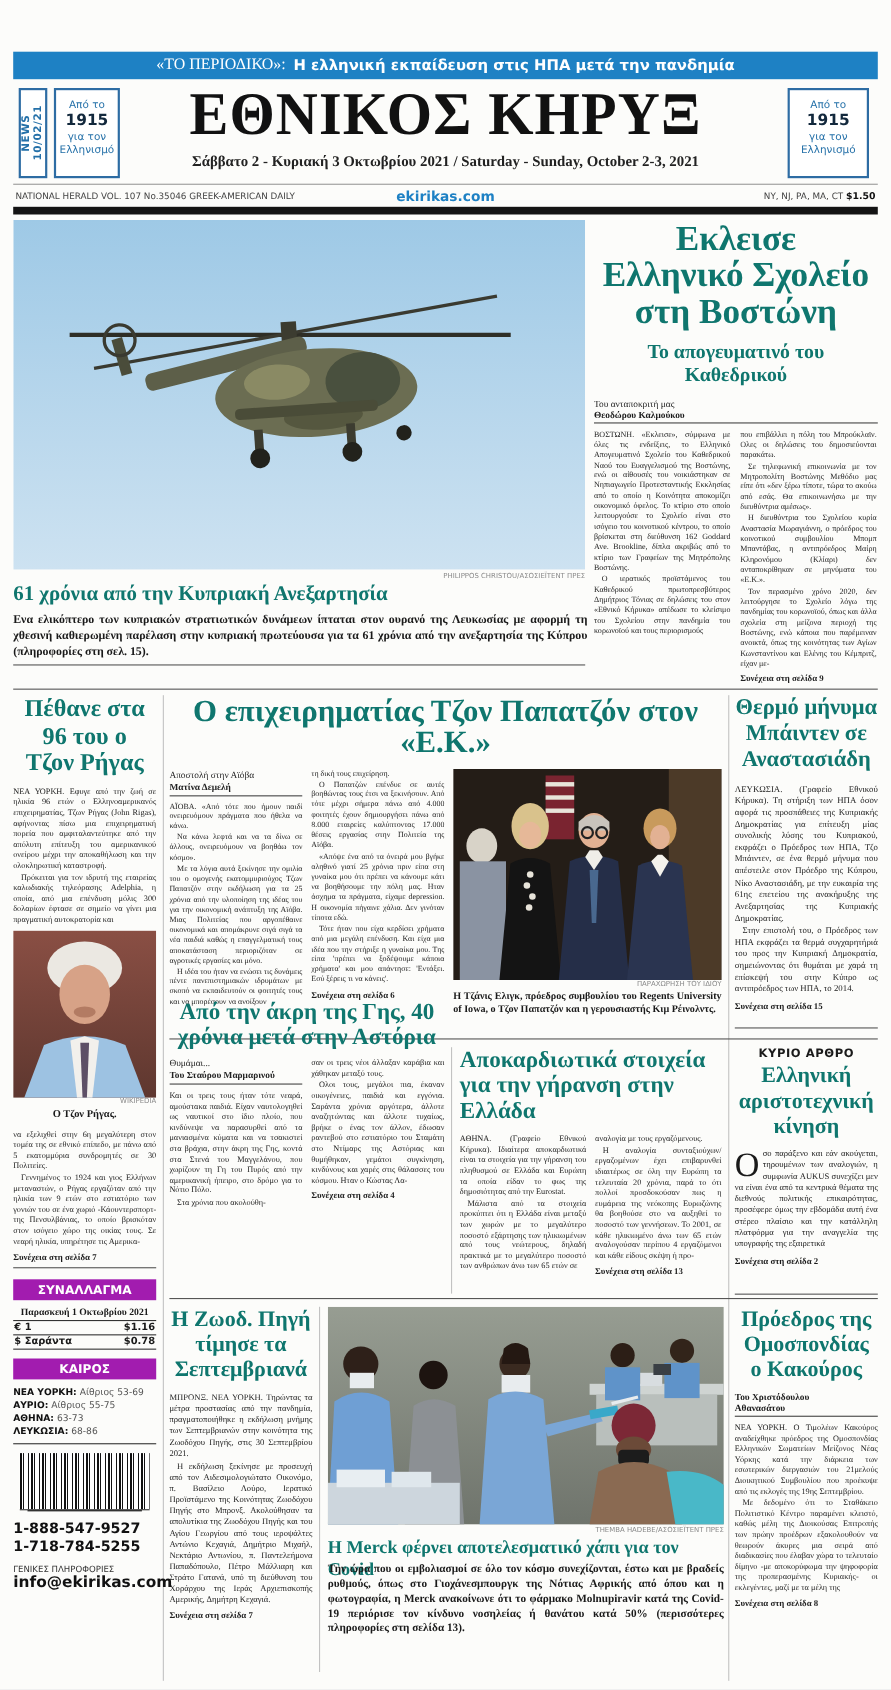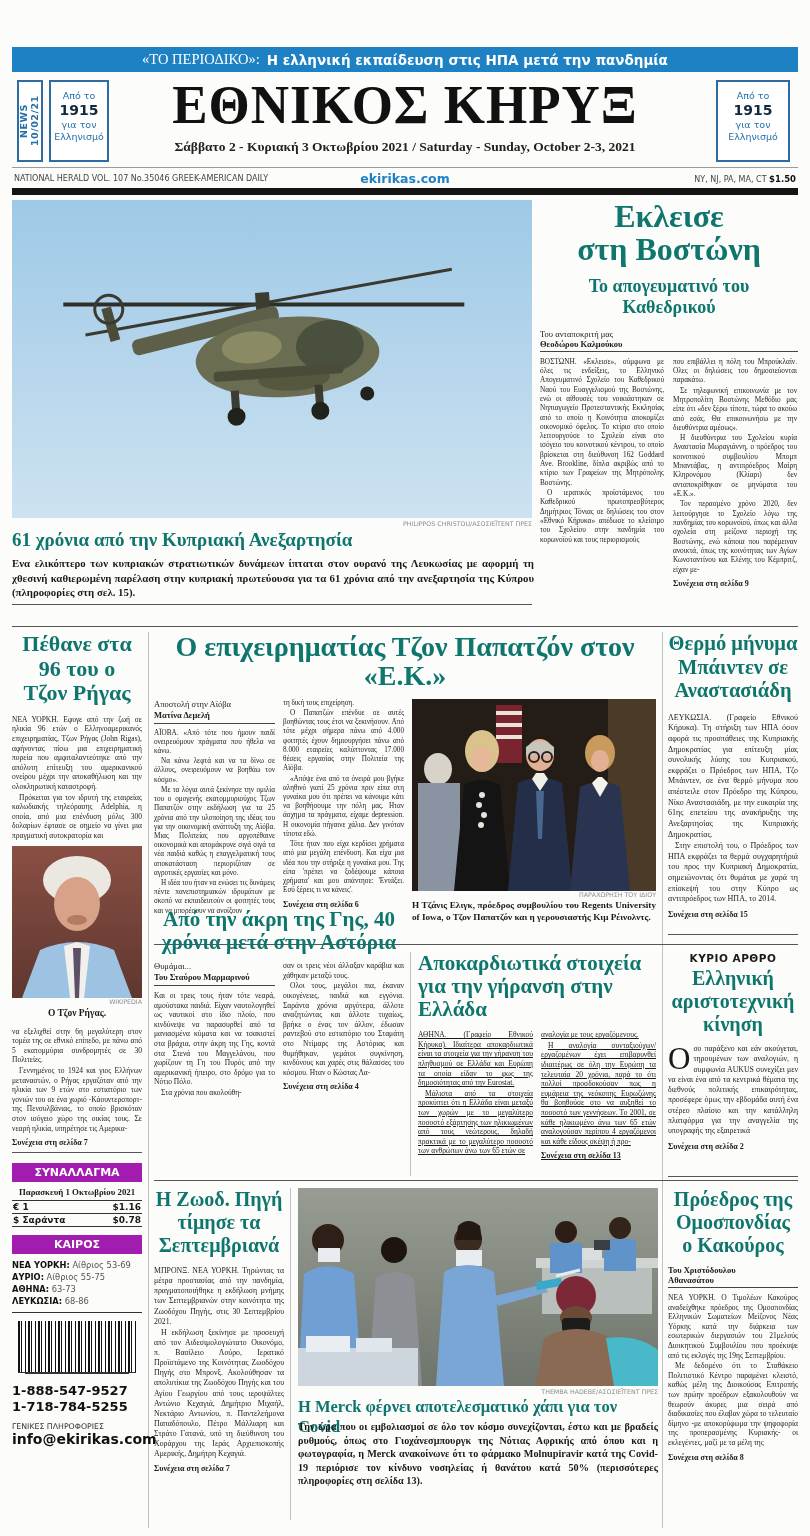--- a/index.html
+++ b/index.html
@@ -123,21 +123,21 @@
   #band3-rule { left:154px; top:944px; width:644px; }
   #vdiv3 { left:410px; top:952px; height:224px; }
 
   #astoria { position:absolute; left:154px; top:908px; width:250px; }
   #astoria .hl { font-size:21px; line-height:1.1; text-align:center; }
   #astoria-cols { display:flex; gap:8px; margin-top:7px; }
   #astoria-cols .col { width:121px; height:158px; overflow:hidden; }
 
   #aging { position:absolute; left:418px; top:952px; width:238px; }
   #aging .hl { font-size:21px; line-height:1.1; text-align:left; }
-  #aging-cols { display:flex; gap:8px; margin-top:9px;text-decoration:underline; }
+  #aging-cols { display:flex; gap:8px; margin-top:9px; }
   #aging-cols .col { width:115px; height:150px; overflow:hidden; }
 
   #editorial { position:absolute; left:668px; top:952px; width:130px; }
   #edit-kicker { text-align:center; font-size:10.5px; font-weight:bold; letter-spacing:.5px;
     font-family:"DejaVu Sans","Liberation Sans",sans-serif; }
   #editorial .hl { font-size:20px; line-height:1.15; text-align:center; margin-top:3px; }
   #edit-body { margin-top:8px; font-size:7.8px; line-height:1.32; text-align:justify; }
   #edit-drop { float:left; font-size:31px; line-height:.85; font-weight:normal; margin:2px 3px 0 0; }
   #edit-rule { position:absolute; left:668px; top:1176px; width:130px; }
 
@@ -230,20 +230,21 @@
   </div>
   <div id="heli-credit" class="credit">PHILIPPOS CHRISTOU/ΑΣΟΣΙΕΪΤΕΝΤ ΠΡΕΣ</div>
   <h3 id="heli-cap-title">61 χρόνια από την Κυπριακή Ανεξαρτησία</h3>
   <div id="heli-cap">Ενα ελικόπτερο των κυπριακών στρατιωτικών δυνάμεων ίπταται στον ουρανό της Λευκωσίας με αφορμή τη χθεσινή καθιερωμένη παρέλαση στην κυπριακή πρωτεύουσα για τα 61 χρόνια από την ανεξαρτησία της Κύπρου (πληροφορίες στη σελ. 15).</div>
   <div id="caption-rule" class="hrule"></div>
   <div id="band1-rule" class="hrule"></div>
 
   <div id="school">
     <h1 class="hl">
         <p>Εκλεισε</p>
+        <p>Ελληνικό Σχολείο</p>
         <p>στη Βοστώνη</p>
       </h1>
     <h3 id="school-sub">Το απογευματινό του Καθεδρικού</h3>
     <div id="school-byl">
       <div class="byl1">Του ανταποκριτή μας</div>
       <div class="byl2">Θεοδώρου Καλμούκου</div>
     </div>
     <div id="school-cols">
       <div class="col body">
           <p>ΒΟΣΤΩΝΗ. «Εκλεισε», σύμφωνα με όλες τις ενδείξεις, το Ελληνικό Απογευματινό Σχολείο του Καθεδρικού Ναού του Ευαγγελισμού της Βοστώνης, ενώ οι αίθουσές του νοικιάστηκαν σε Νηπιαγωγείο Προτεσταντικής Εκκλησίας από το οποίο η Κοινότητα αποκομίζει οικονομικό όφελος. Το κτίριο στο οποίο λειτουργούσε το Σχολείο είναι στο ισόγειο του κοινοτικού κέντρου, το οποίο βρίσκεται στη διεύθυνση 162 Goddard Ave. Brookline, δίπλα ακριβώς από το κτίριο των Γραφείων της Μητρόπολης Βοστώνης.</p>

